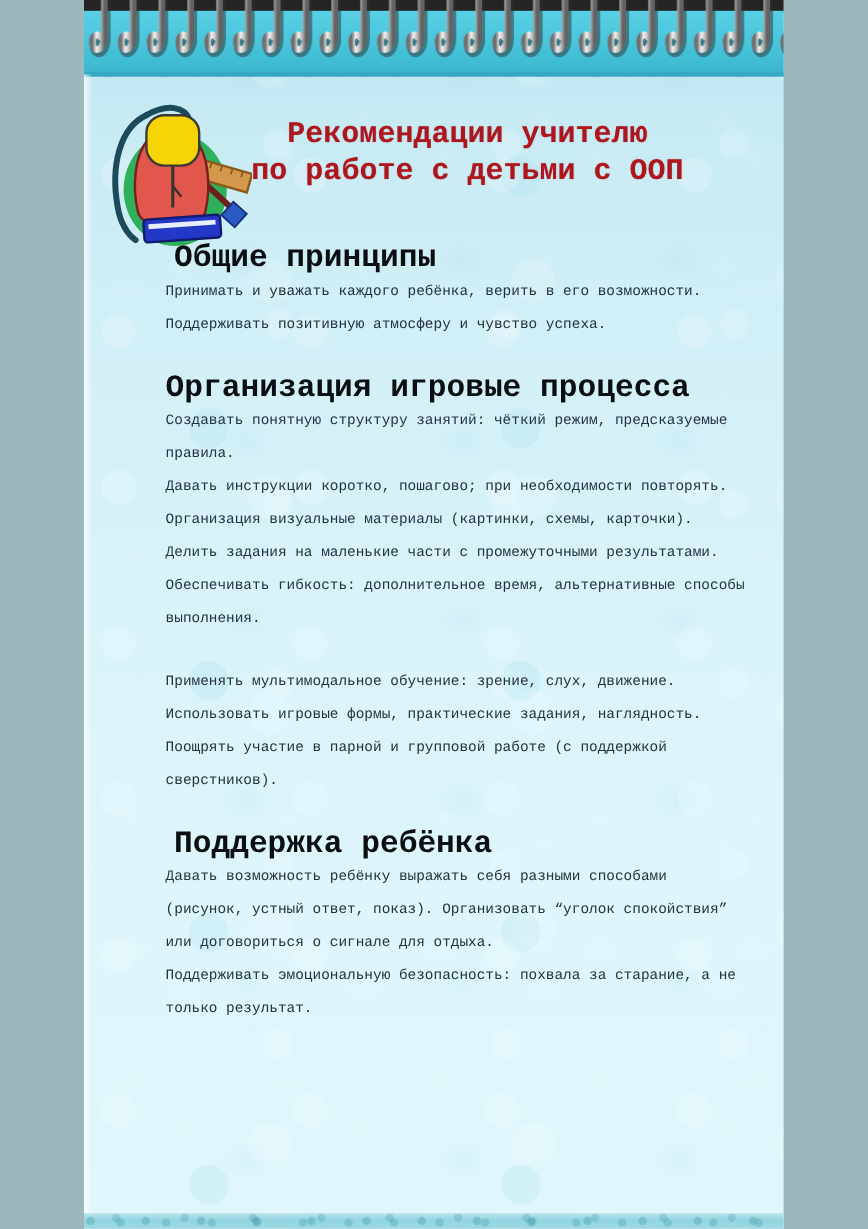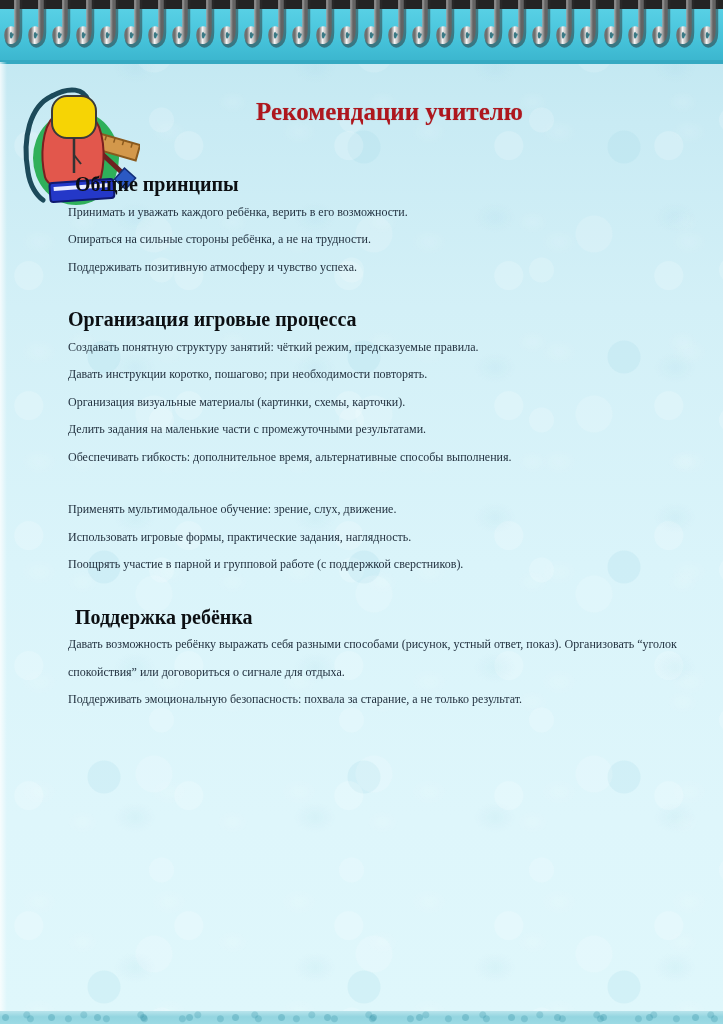--- a/index.html
+++ b/index.html
@@ -1,21 +1,21 @@
 <!DOCTYPE html>
 <html lang="ru"><head>
 <meta charset="utf-8">
 <style>
   html,body{margin:0;padding:0;background:#9db8bd;}
   .page{
     position:relative;
-    width:723px;height:1024px;
+    width:583px;height:1024px;
     margin:0 auto;
     overflow:hidden;
-    font-family:Liberation Serif, serif;
+    font-family:Liberation Mono, monospace;
     background:
       radial-gradient(circle at 18% 12%, rgba(255,255,255,.18) 0 14px, rgba(255,255,255,0) 15px),
       radial-gradient(circle at 70% 30%, rgba(255,255,255,.14) 0 18px, rgba(255,255,255,0) 19px),
       radial-gradient(circle at 40% 70%, rgba(160,215,230,.20) 0 16px, rgba(160,215,230,0) 17px),
       radial-gradient(circle at 85% 80%, rgba(255,255,255,.16) 0 12px, rgba(255,255,255,0) 13px),
       linear-gradient(180deg,#bfe6f0 0%,#c9ebf4 12%,#d3f0f7 30%,#daf4fa 55%,#def6fb 80%,#dff7fb 100%);
     background-size:160px 130px,220px 180px,260px 210px,190px 150px,100% 100%;
   }
   
   .texture{
@@ -50,21 +50,21 @@
     color:#ae161d;
     font-weight:bold;
     font-size:25px;
     line-height:31px;
     text-shadow:0 0 1px rgba(140,20,25,.35);
   }
   .sections{margin-top:44px;padding:0 30px 0 68px;}
   .section{margin-bottom:25px;}
   .section h2{
     margin:0;
-    font-size:20px;
+    font-size:26px;
     line-height:27.5px;
     font-weight:bold;
     color:#0c0f12;
   }
   .section h2.indent{padding-left:7px;}
   .section p{
     margin:0;
     font-size:12px;
     line-height:27.5px;
     color:#233240;
@@ -116,28 +116,28 @@
     <path d="M62,79 l7,9" stroke="#333" stroke-width="2"></path>
     <g transform="rotate(-4 70 116)">
       <rect x="38" y="105" width="64" height="19" rx="3" fill="#2438c8" stroke="#101a70" stroke-width="2"></rect>
       <rect x="42" y="109" width="56" height="4" fill="#e8ecff"></rect>
     </g>
   </svg>
 
   <div class="content">
     <div class="title">
       <div>Рекомендации учителю</div>
+      <div>по работе с детьми с ООП</div>
     </div>
 
     <div class="sections">
 
       <div class="section">
         <h2 class="indent">Общие принципы</h2>
         <p>Принимать и уважать каждого ребёнка, верить в его возможности.</p>
-        <p>Опираться на сильные стороны ребёнка, а не на трудности.</p>
         <p>Поддерживать позитивную атмосферу и чувство успеха.</p>
       </div>
 
       <div class="section">
         <h2>Организация игровые процесса</h2>
         <p>Создавать понятную структуру занятий: чёткий режим, предсказуемые правила.</p>
         <p>Давать инструкции коротко, пошагово; при необходимости повторять.</p>
         <p>Организация визуальные материалы (картинки, схемы, карточки).</p>
         <p>Делить задания на маленькие части с промежуточными результатами.</p>
         <p>Обеспечивать гибкость: дополнительное время, альтернативные способы выполнения.</p>

